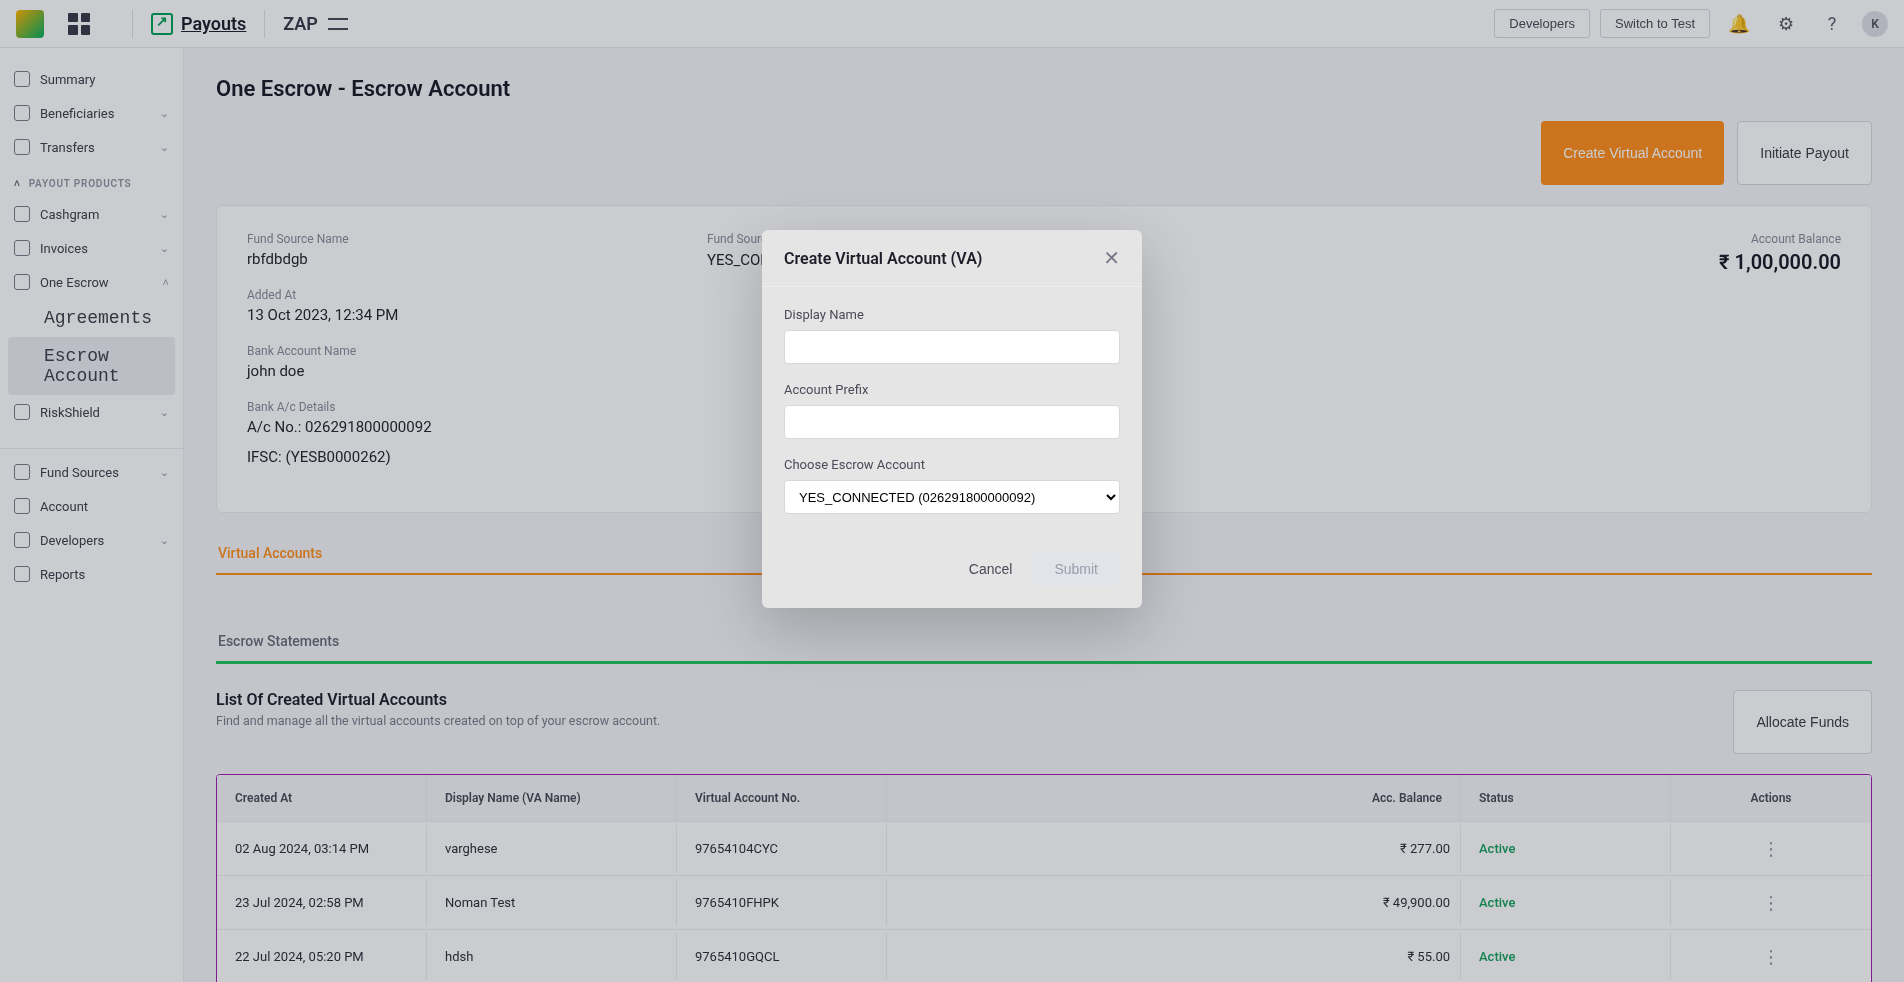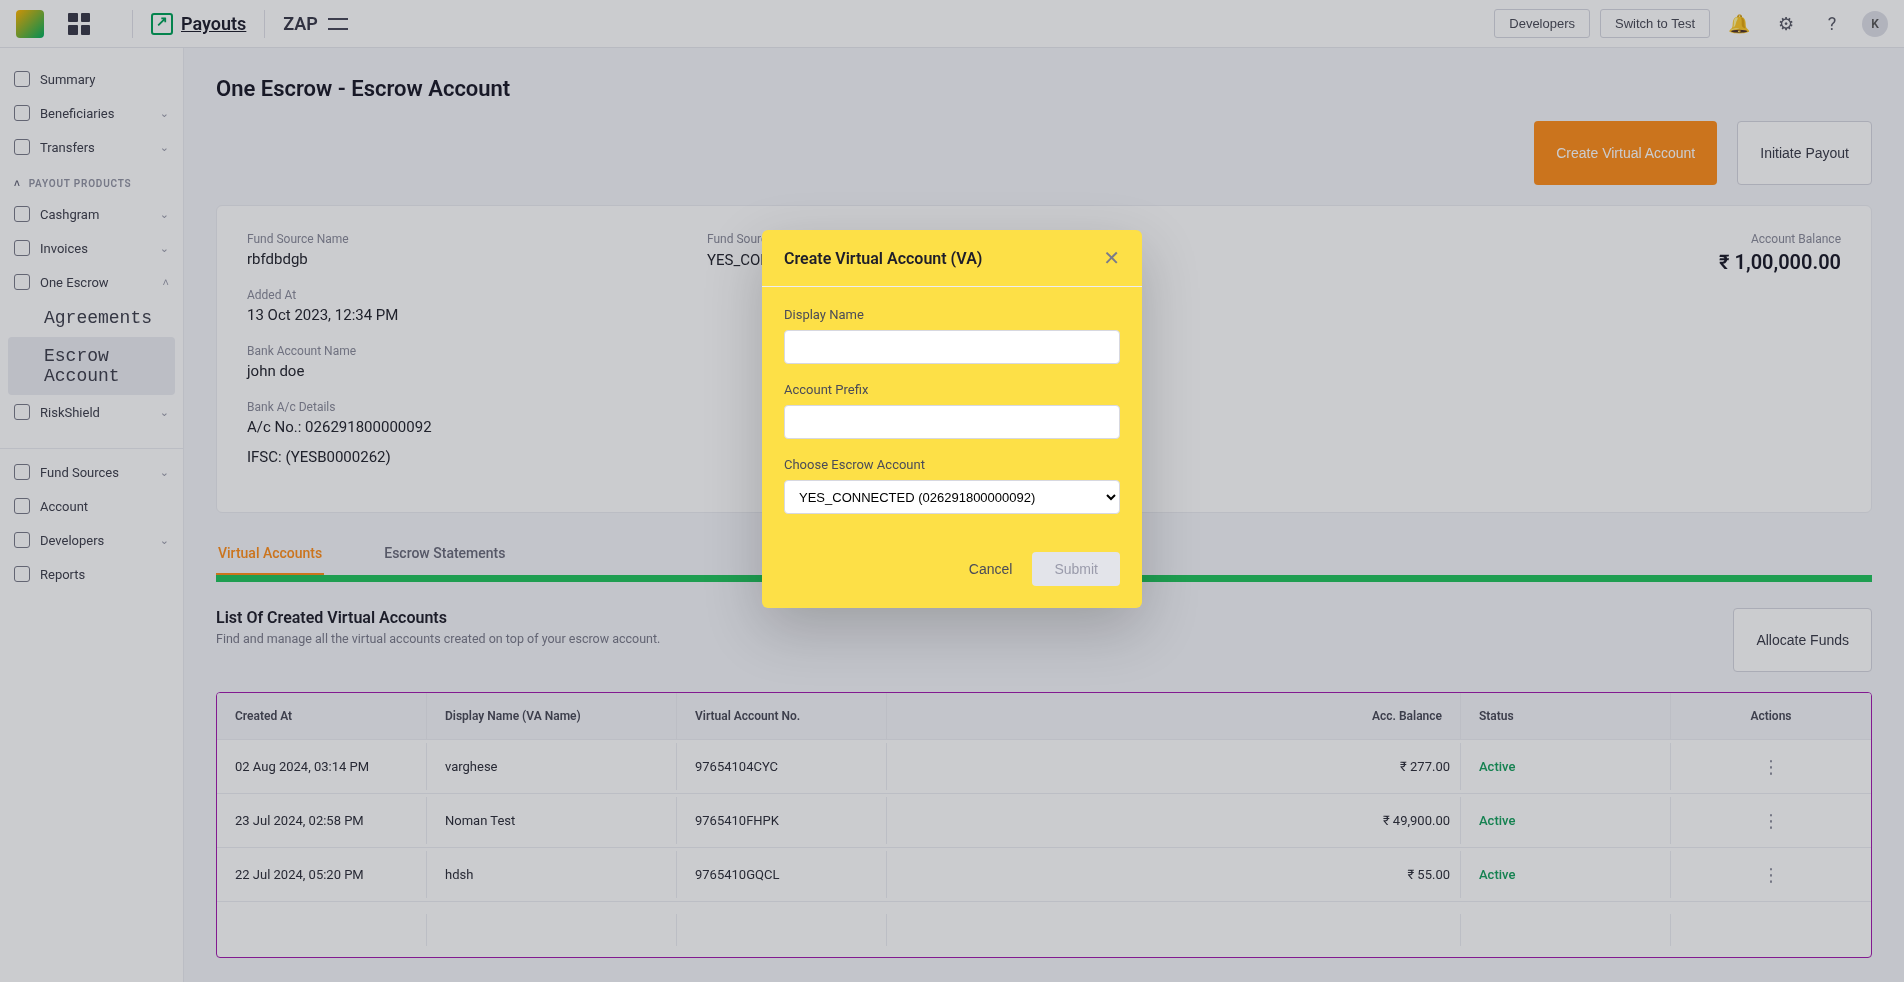--- a/index.html
+++ b/index.html
@@ -135,21 +135,21 @@
 
 .main {
   flex: 1;
   padding: 28px 32px;
   overflow: hidden;
   position: relative;
 }
 .main h1 { font-size: 22px; font-weight: 600; color: #1a1a28; }
 
 .action-row {
-  display: flex; justify-content: flex-end; gap: 20px;
+  display: flex; justify-content: flex-end; gap: 13px;
   margin-top: 20px;
 }
 .btn-orange {
   background: #ff8f1c; color: #fff; border: none;
   padding: 10px 22px; border-radius: 4px;
   font-size: 14px; font-weight: 500; cursor: pointer;
 }
 .btn-outline {
   background: #fff; color: #3a3b48;
   border: 1px solid #d5d6df;
@@ -172,23 +172,24 @@
 .card .big   { font-size: 20px; font-weight: 600; color: #1a1a28; text-align: right; }
 .card .right { text-align: right; }
 .info-dot {
   display: inline-block; width: 14px; height: 14px;
   border: 1.3px solid #8a8b9a; border-radius: 50%;
   font-size: 10px; line-height: 12px; text-align: center;
   color: #8a8b9a; margin-left: 6px;
 }
 
 .tabs {
-  display: flex; gap: 58px;
+  display: flex; gap: 46px;
   margin-top: 20px;
-  border-bottom: 7px solid #22c55e;
+  border-bottom: 3px solid #22c55e;
+  flex-direction: column;
 }
 .tab {
   padding: 12px 2px;
   font-size: 14px; font-weight: 500; color: #6a6b7a;
   cursor: pointer;
 }
 .tab.active {
   color: #ff8f1c;
   border-bottom: 2px solid #ff8f1c;
 }
@@ -233,21 +234,21 @@
 
 
 .backdrop {
   position: fixed; inset: 0;
   background: rgba(20,22,38,.22);
   display: flex; align-items: flex-start; justify-content: center;
   padding-top: 230px;
 }
 .modal {
   width: 380px;
-  background: #fde047;
+  background: #e5e5e5;
   border-radius: 6px;
   box-shadow: 0 20px 60px rgba(0,0,0,.2);
   overflow: hidden;
 }
 .modal-head {
   display: flex; align-items: center; justify-content: space-between;
   padding: 18px 22px;
   border-bottom: 1px solid #ededf3;
 }
 .modal-head h3 { font-size: 16px; font-weight: 600; color: #1e1e2a; }

